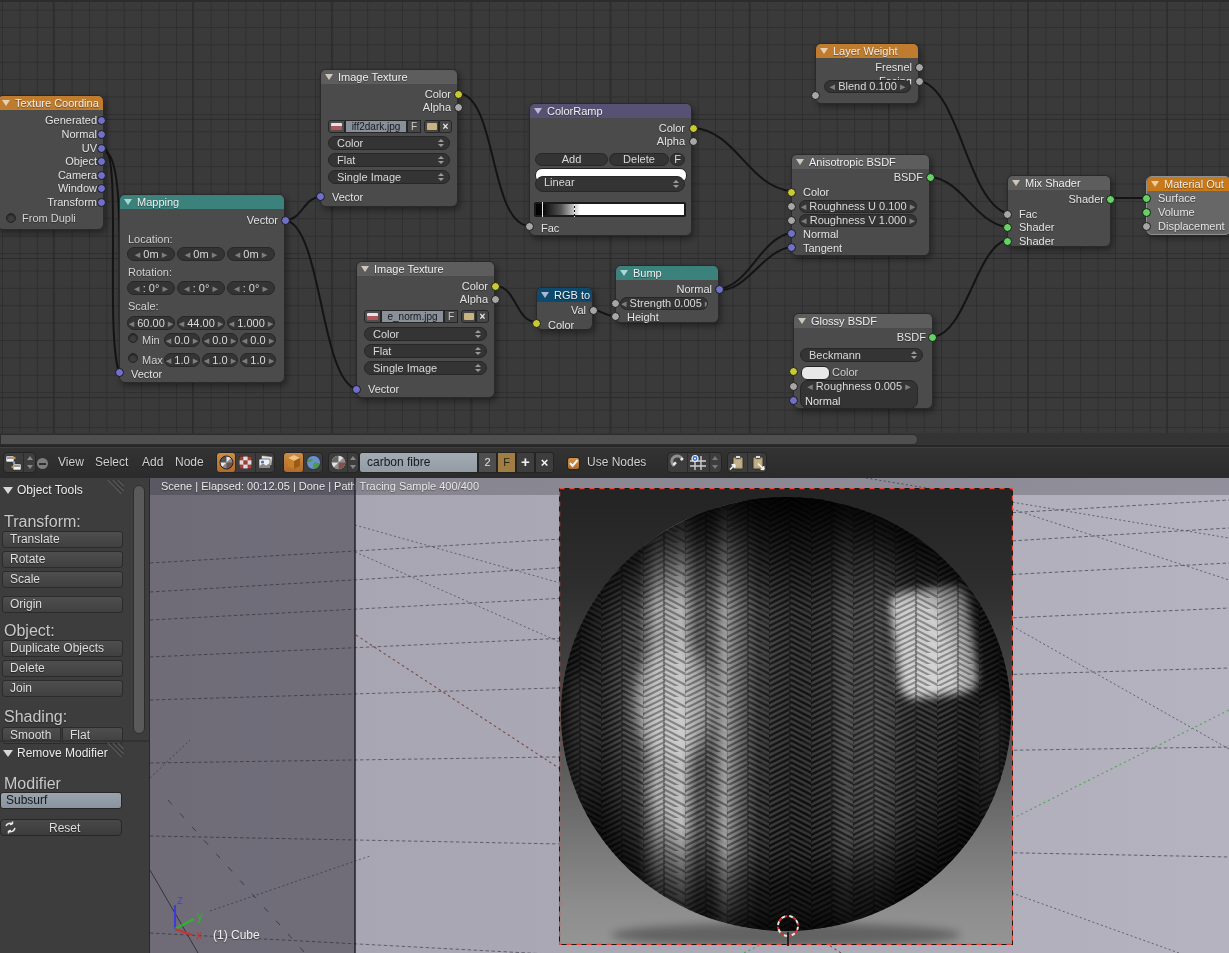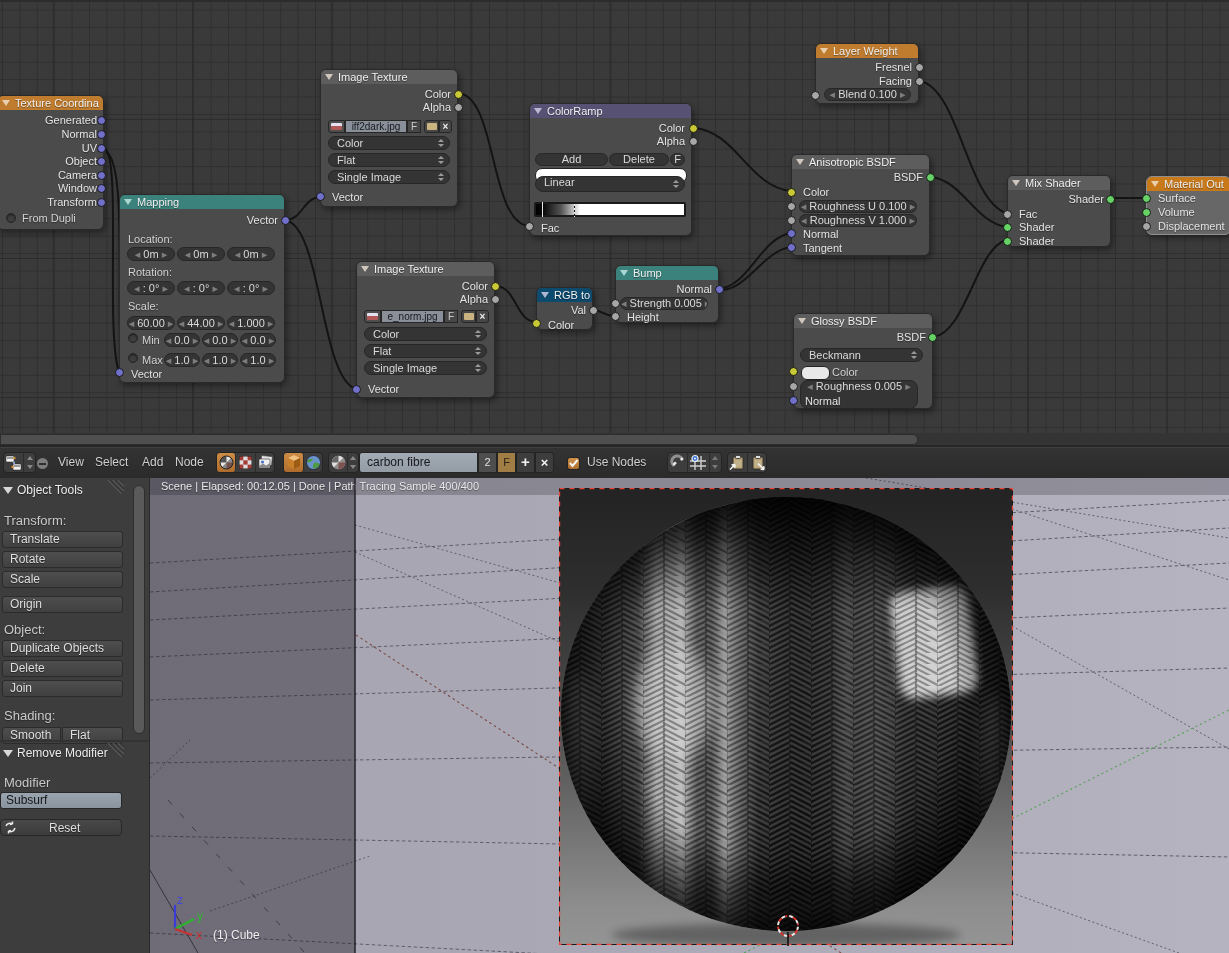--- a/index.html
+++ b/index.html
@@ -34,21 +34,21 @@
 #hdr{position:absolute;left:0;top:447px;width:1229px;height:31px;background:linear-gradient(#333333,#2b2b2b);border-top:1px solid #3f3f3f;box-sizing:border-box;}
 .menu{position:absolute;top:0;height:30px;line-height:29px;font-size:12px;color:#d0d0d0;text-shadow:0 1px 1px rgba(0,0,0,.5);}
 .grp{position:absolute;top:4px;height:21px;background:#3d3d3d;border:1px solid #242424;border-radius:4px;box-sizing:border-box;display:flex;}
 .ib{width:19px;height:19px;position:relative;border-right:1px solid #2c2c2c;}
 .ib:last-child{border-right:none;}
 .ib.on{background:linear-gradient(#cd8d45,#b06b2c);border-radius:3px;}
 
 #tools{position:absolute;left:0;top:478px;width:150px;height:475px;background:#3d3d3d;}
 .phead{position:absolute;font-size:12px;color:#ececec;text-shadow:0 1px 1px rgba(0,0,0,.5);}
 .ptri{position:absolute;width:0;height:0;border-left:5px solid transparent;border-right:5px solid transparent;border-top:7px solid #d8d8d8;}
-.plab{position:absolute;font-size:13px;color:#c9c9c9;text-shadow:0 1px 1px rgba(0,0,0,.4);}
+.plab{position:absolute;font-size:16px;color:#c9c9c9;text-shadow:0 1px 1px rgba(0,0,0,.4);}
 .tbtn{position:absolute;left:2px;width:121px;height:17px;background:linear-gradient(#4e4e4e,#404040);border:1px solid #2b2b2b;border-radius:3px;color:#dedede;font-size:12px;line-height:15px;padding-left:7px;box-sizing:border-box;text-shadow:0 1px 1px rgba(0,0,0,.5);white-space:nowrap;overflow:hidden;}
 .grip{position:absolute;width:18px;height:14px;}
 #vp{position:absolute;left:150px;top:478px;width:1079px;height:475px;background:linear-gradient(90deg,#a7a4b1 0%,#aaa8b5 40%,#b5b3c0 100%);overflow:hidden;}
 #ppart{position:absolute;left:0;top:0;width:205px;height:475px;background:rgba(28,26,34,.40);}
 #vstrip{position:absolute;left:0;top:0;width:1079px;height:17px;background:rgba(18,16,24,.22);}
 #vstrip span{position:absolute;left:11px;top:2px;font-size:11px;color:#e8e8e8;text-shadow:0 1px 1px rgba(0,0,0,.4);}
 #vpline{position:absolute;left:204px;top:0;width:2px;height:475px;background:rgba(35,32,42,.75);}
 #render{position:absolute;left:409px;top:10px;width:454px;height:457px;}
 #leftline{position:absolute;left:149px;top:478px;width:1px;height:475px;background:#2a2a2a;}
 </style>
@@ -203,21 +203,21 @@
 <span class="sock sW" style="left:-5.5px;top:32.5px"></span>
 <div class="ilab" style="left:11px;top:45px">Height</div>
 <span class="sock sW" style="left:-5.5px;top:45.5px"></span>
 </div>
 <div class="n" style="left:815px;top:43px;width:104px;height:61px;background:#4b4b4b">
 <div class="nh" style="background:#bf7c2e"><span class="tri" style="border-top-color:rgba(245,235,220,.75)"></span>Layer Weight</div>
 <div class="olab" style="top:17px">Fresnel</div>
 <span class="sock sW" style="left:98.5px;top:18.5px"></span>
 <div class="olab" style="top:31px">Facing</div>
 <span class="sock sW" style="left:98.5px;top:32.5px"></span>
-<div class="fld" style="left:8px;top:44px;width:87px;height:13px;line-height:11px"><i>◂</i> Blend 0.100 <i>▸</i></div>
+<div class="fld" style="left:8px;top:36px;width:87px;height:13px;line-height:11px"><i>◂</i> Blend 0.100 <i>▸</i></div>
 <span class="sock sW" style="left:-5.5px;top:46.5px"></span>
 </div>
 <div class="n" style="left:791px;top:154px;width:139px;height:102px;background:#4b4b4b">
 <div class="nh" style="background:#5d5d5d"><span class="tri" style="border-top-color:rgba(245,235,220,.75)"></span>Anisotropic BSDF</div>
 <div class="olab" style="top:16px">BSDF</div>
 <span class="sock sG" style="left:133.5px;top:17.5px"></span>
 <div class="ilab" style="left:11px;top:31px">Color</div>
 <span class="sock sY" style="left:-5.5px;top:32.5px"></span>
 <div class="fld" style="left:7px;top:45px;width:118px;height:13px;line-height:11px"><i>◂</i> Roughness U 0.100 <i>▸</i></div>
 <span class="sock sW" style="left:-5.5px;top:46.5px"></span>

